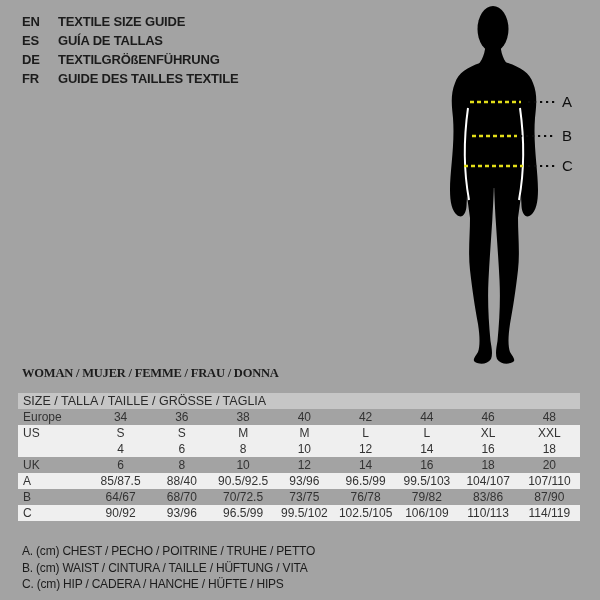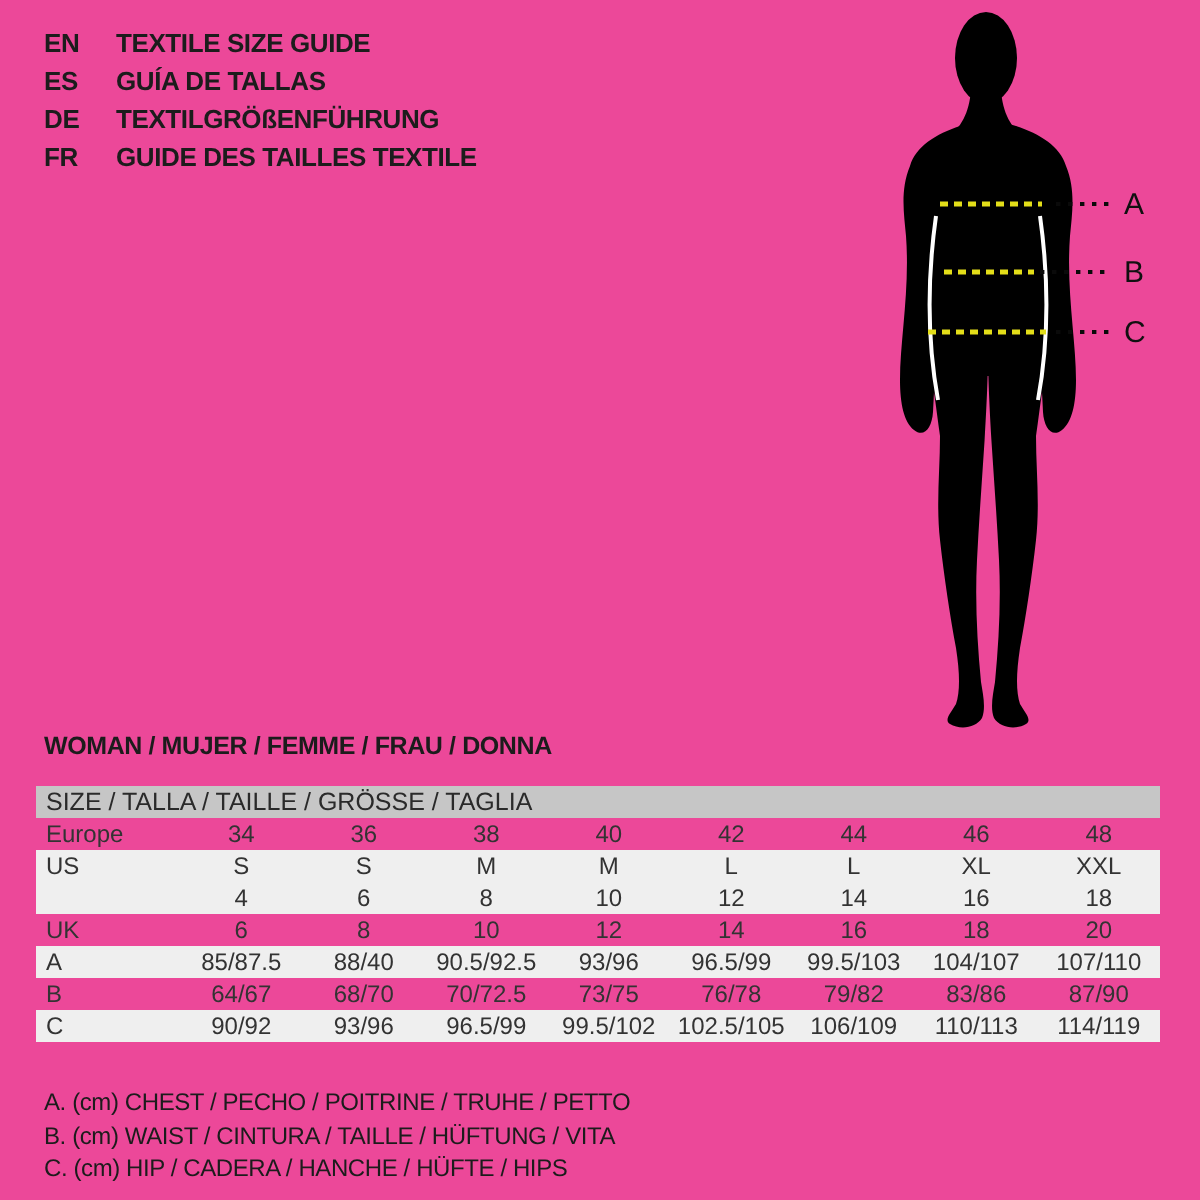--- a/index.html
+++ b/index.html
@@ -1,35 +1,35 @@
 <!DOCTYPE html>
 <html style="--yellow: #e3de19; --header-bg: #c6c6c6; --stripe-bg: #efefef; --silhouette: #000000;"><head>
 <meta charset="utf-8">
 <style>
   html,body{margin:0;padding:0;background:#fff;}
   .page{
-    position:relative;width:600px;height:600px;background:#ec4899;
+    position:relative;width:600px;height:600px;background:#a3a3a3;
     font-family:"Liberation Sans",sans-serif;color:#1c1c1c;overflow:hidden;
   }
   
   .langs{position:absolute;left:22px;top:12px;font-weight:bold;font-size:13px;
          line-height:19px;letter-spacing:-0.2px;}
   .lang-row{display:flex;}
   .lang-code{width:36px;flex:0 0 36px;}
   
   .figure{position:absolute;left:430px;top:0;width:170px;height:375px;}
   .figure svg{display:block;}
   .figure text{font-size:15px;font-family:"Liberation Sans",sans-serif;fill:#101010;}
   .silhouette{fill:var(--silhouette,#000);}
   .gapline{fill:none;stroke:#ffffff;stroke-width:2;}
   .measure{stroke:var(--yellow,#e3de19);stroke-width:2.4;stroke-dasharray:4 3;fill:none;}
   .leader{stroke:#0a0a0a;stroke-width:2;stroke-dasharray:2.2 3.8;fill:none;}
   
   .section-title{position:absolute;left:22px;top:366px;font-weight:bold;
-                 font-size:12.5px;letter-spacing:-0.2px;}
+                 font-size:12.5px;letter-spacing:-0.2px;font-family:Liberation Serif, serif;}
   
   .size-table{position:absolute;left:18px;top:393px;width:562px;
               border-collapse:collapse;table-layout:fixed;
               font-size:12px;color:#333;}
   .size-table td{height:16px;padding:0;text-align:center;vertical-align:middle;
                  line-height:16px;overflow:hidden;white-space:nowrap;}
   .size-table td.thead{background:var(--header-bg,#c6c6c6);text-align:left;
                        padding-left:5px;font-size:12.5px;color:#2a2a2a;margin-left:37px;}
   .size-table td.rowlabel{text-align:left;padding-left:5px;}
   .size-table tr.stripe{background:var(--stripe-bg,#efefef);padding-left:31px;}

